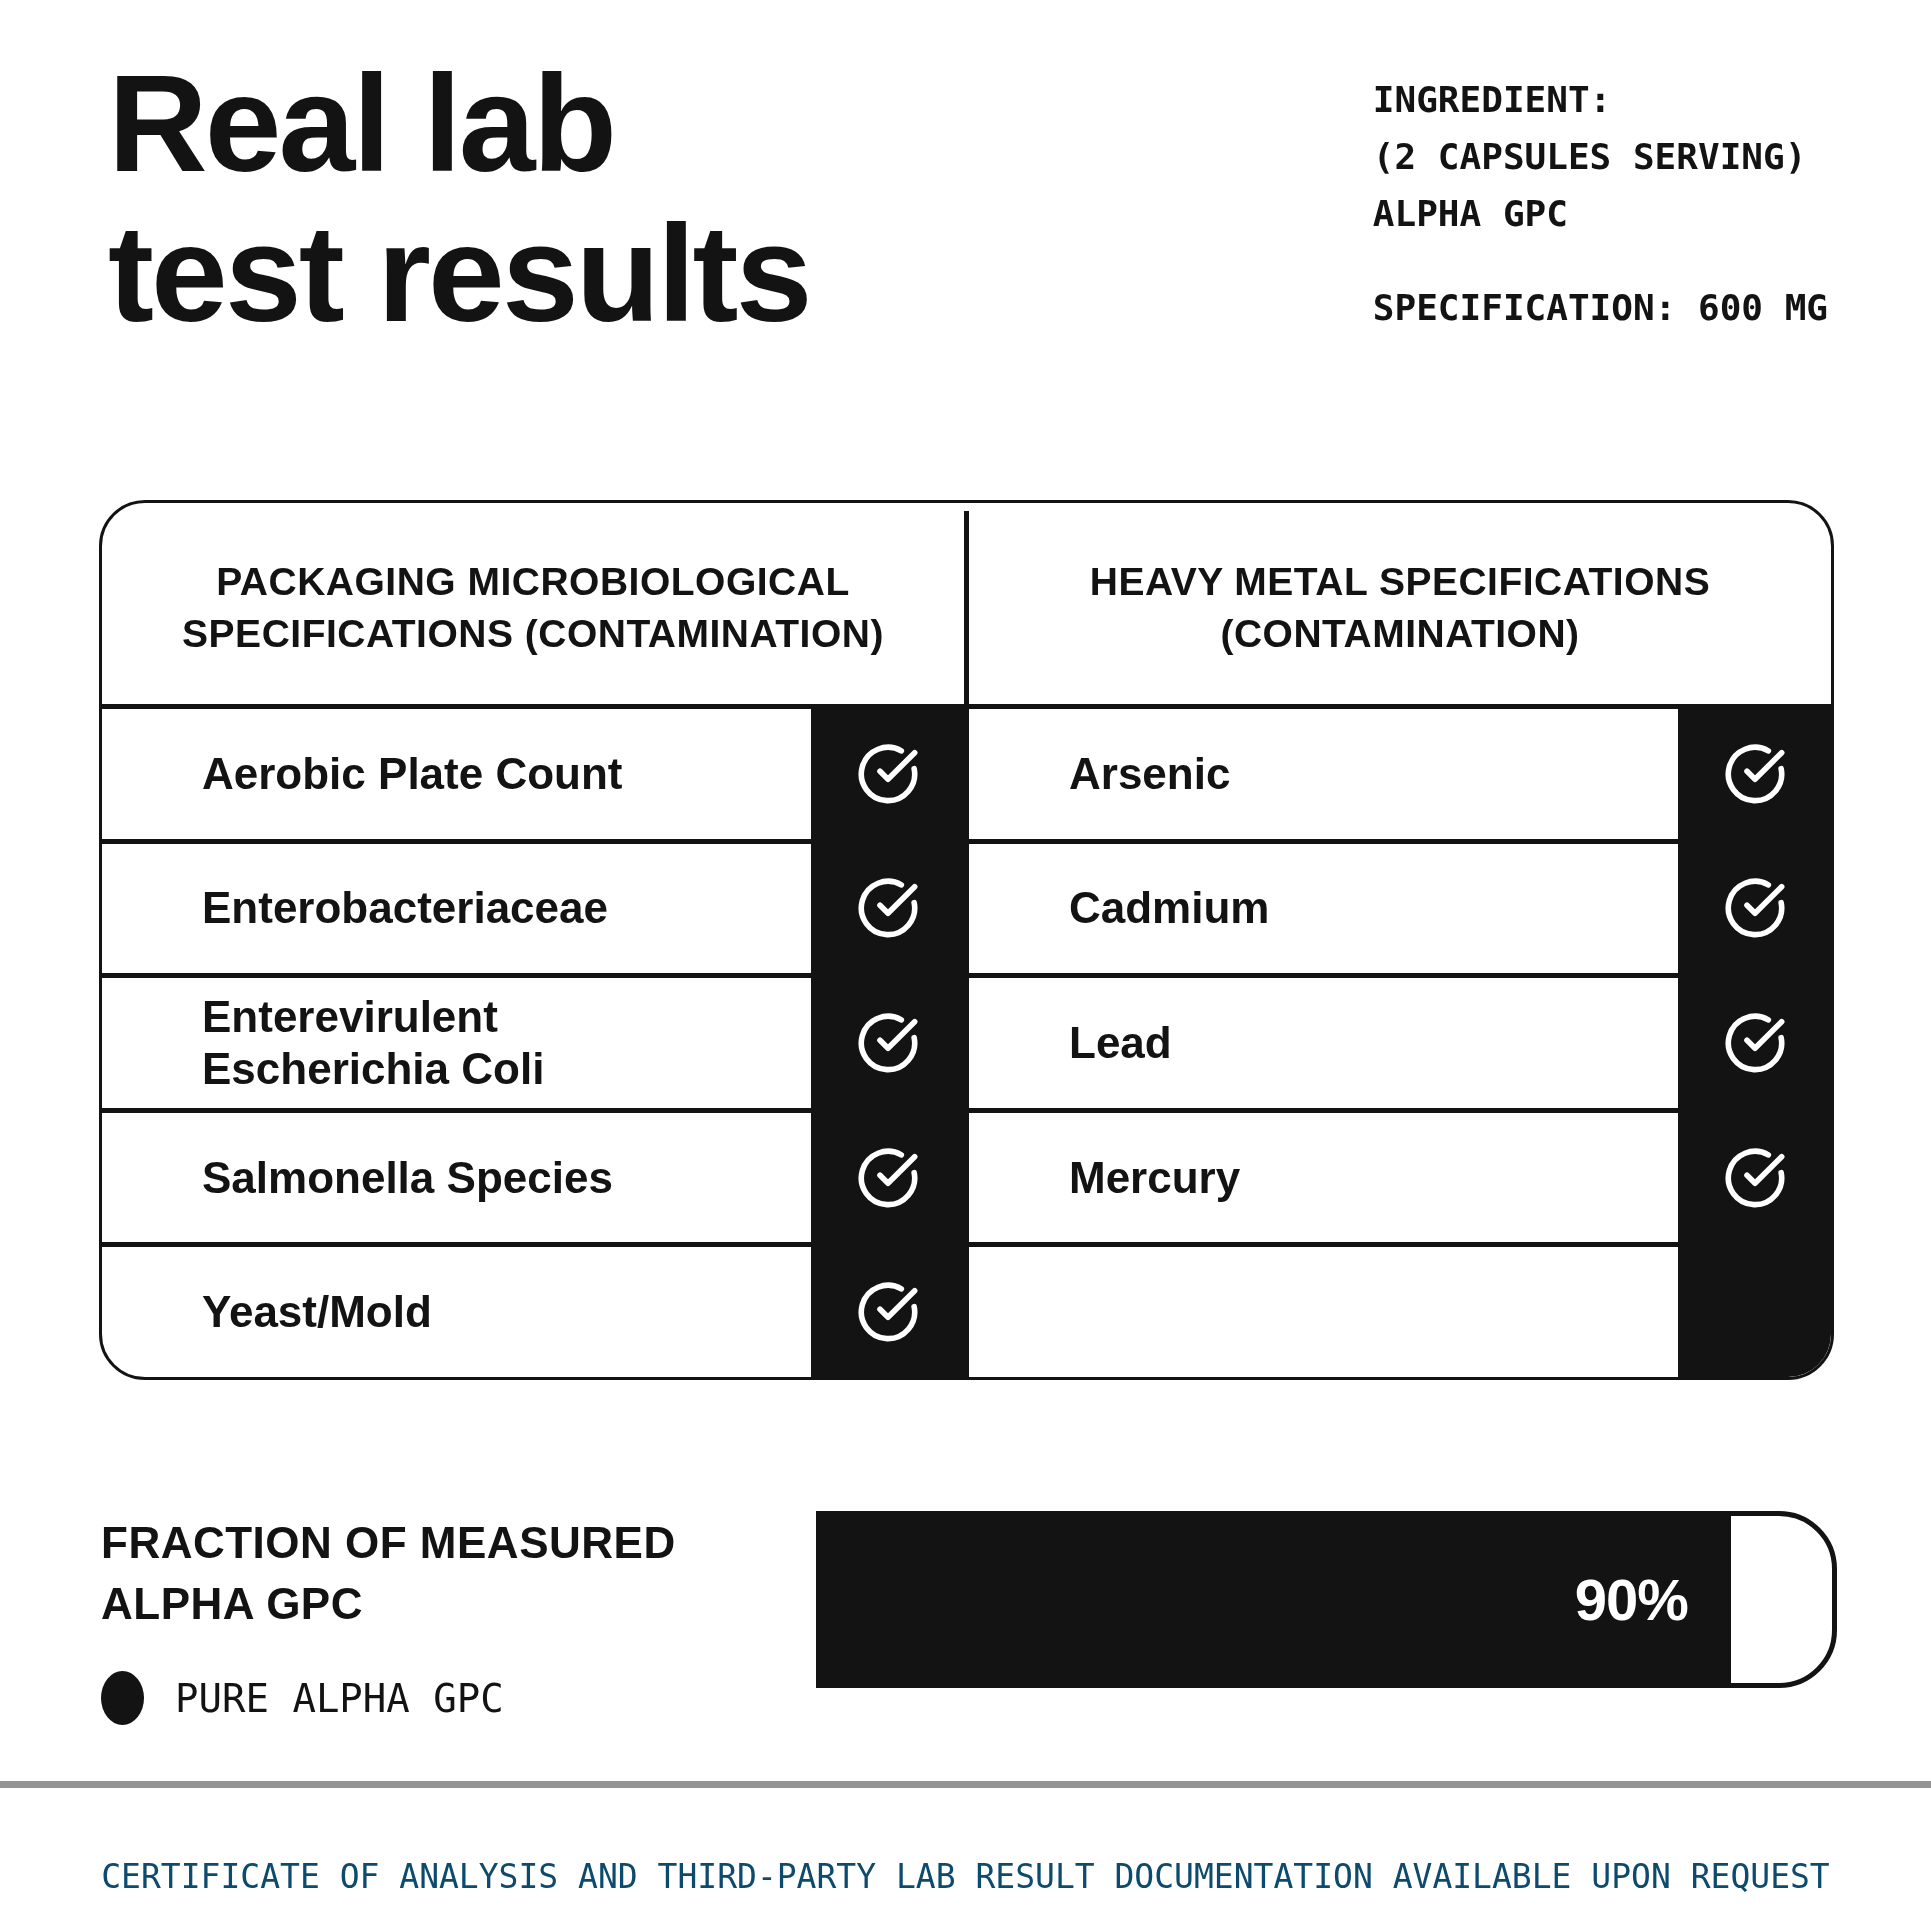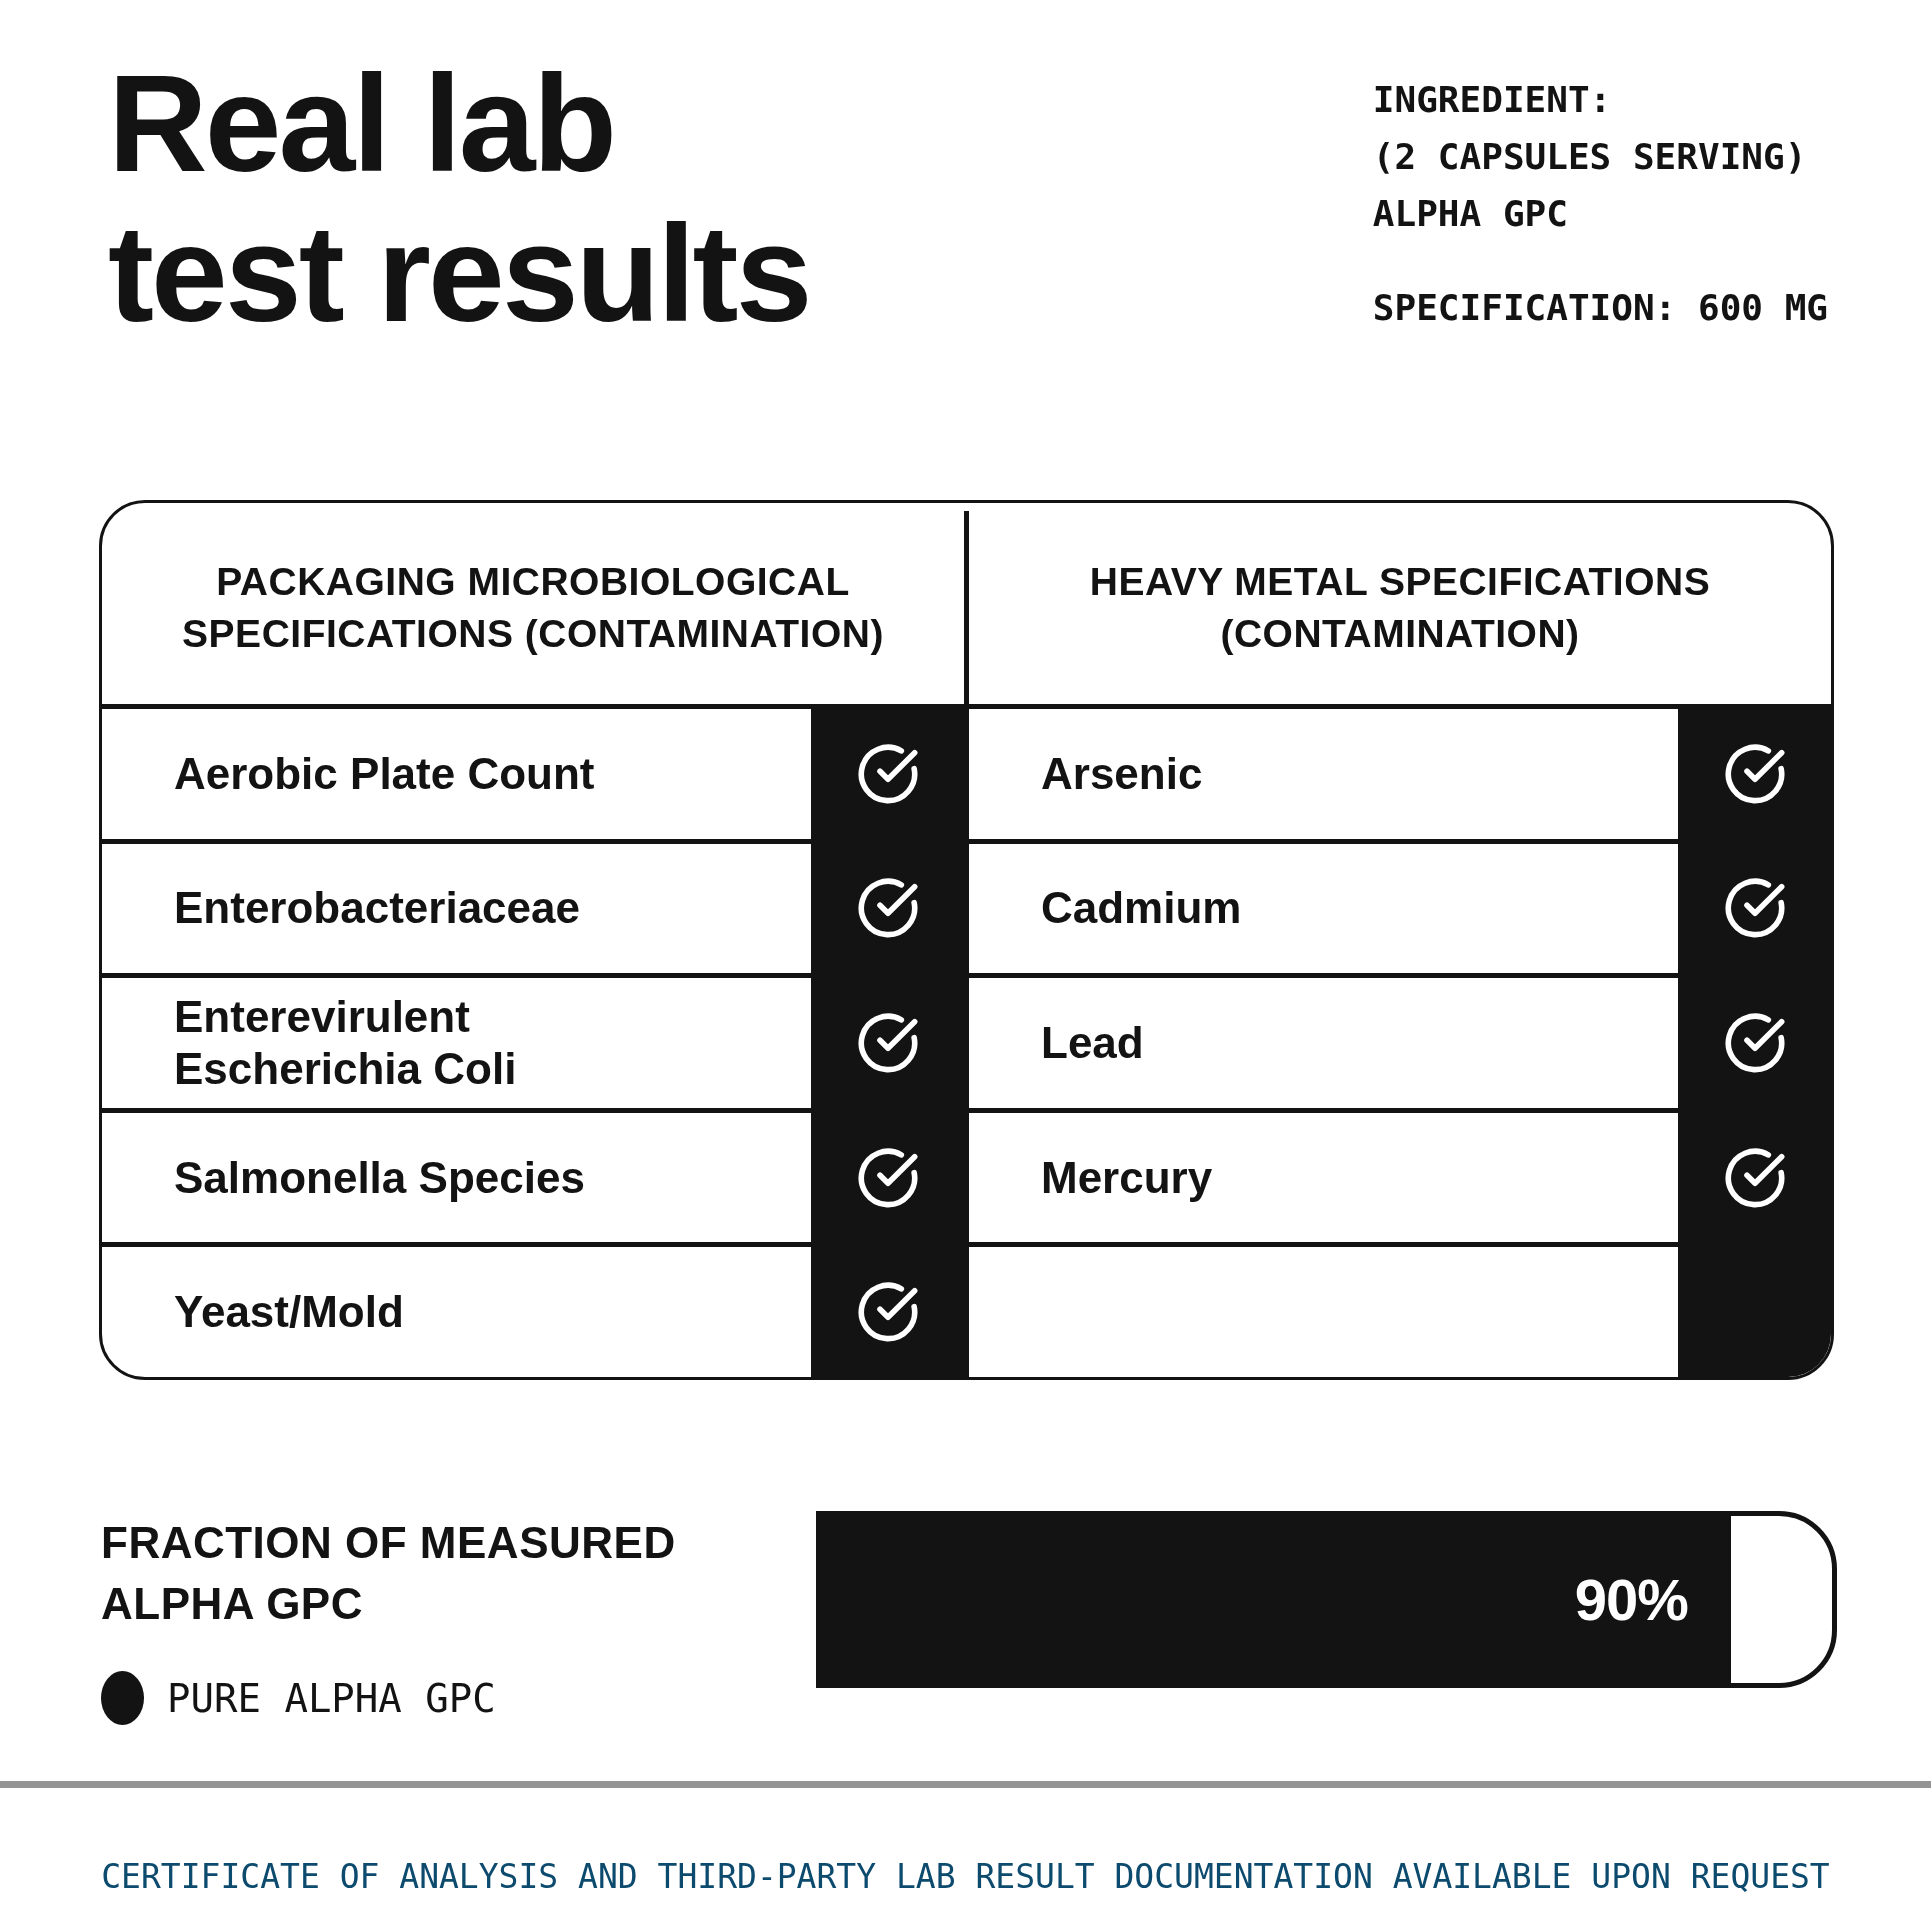--- a/index.html
+++ b/index.html
@@ -36,37 +36,37 @@
     letter-spacing:0.5px;border-bottom:5.8px solid #131313;box-sizing:border-box;
   }
   .col-rows{flex:1;position:relative;display:flex;flex-direction:column;}
   .strip{
     position:absolute;top:0;right:0;width:153px;height:100%;
     background:#131313;z-index:0;
   }
   .strip-rounded{border-bottom-right-radius:41px;}
   .t-row{
     flex:1;position:relative;z-index:1;display:flex;align-items:center;
-    padding-left:72px;padding-right:183px;box-sizing:border-box;
+    padding-left:100px;padding-right:183px;box-sizing:border-box;
     font-size:44px;font-weight:700;line-height:52px;
   }
   .t-row.bordered{border-bottom:5.8px solid #131313;}
   .check{
     position:absolute;right:44px;top:50%;transform:translateY(-50%);
     width:64px;height:64px;
   }
 
   
   .fraction-title{
     position:absolute;left:101px;top:1512px;
     font-size:44px;line-height:61px;font-weight:700;letter-spacing:0.5px;
   }
   .legend{
     position:absolute;left:101px;top:1668px;height:60px;
-    display:flex;align-items:center;gap:23px;
+    display:flex;align-items:center;gap:31px;
   }
   .legend-dot{width:43px;height:54px;background:#131313;border-radius:50%;flex:none;}
   .legend-label{font-size:39px;}
 
   .bar{
     position:absolute;left:816px;top:1511px;width:1021px;height:177px;
     border:5.8px solid #131313;border-radius:0 58px 58px 0;
     box-sizing:border-box;background:#ffffff;overflow:hidden;
   }
   .bar-fill{

